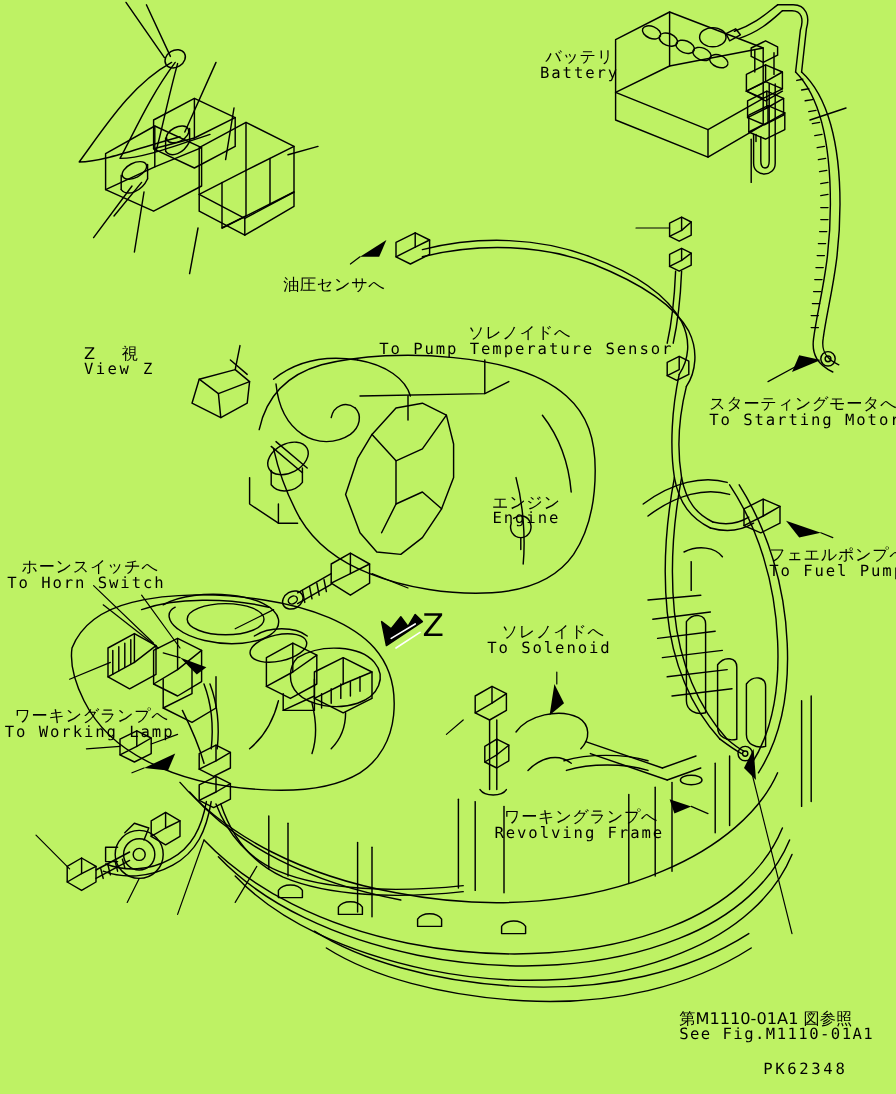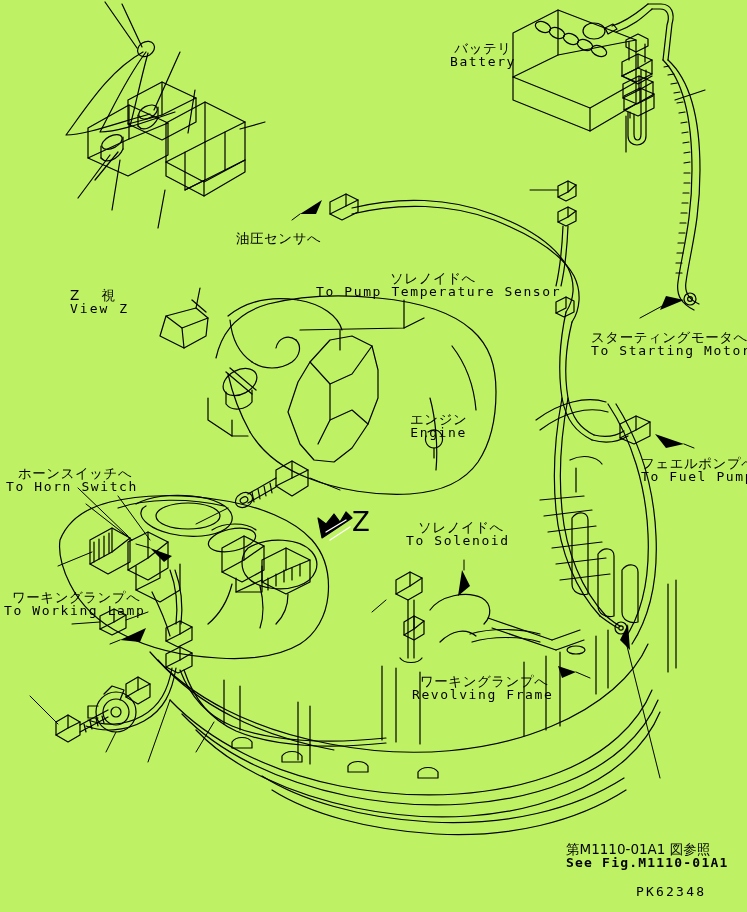--- a/index.html
+++ b/index.html
@@ -515,21 +515,21 @@
     <span class="en">To Working Lamp</span>
   </div>
 
   <div class="lbl lft" style="left:412px;top:674px;">
     <span class="jp" style="margin-left:8px;">ワーキングランプへ</span>
     <span class="en">Revolving Frame</span>
   </div>
 
   <div class="lbl lft" style="left:566px;top:822px;margin-top:20px;">
     <span class="jp" style="letter-spacing:0px;">第M1110-01A1 図参照</span>
-    <span class="en" style="letter-spacing:1.2px;font-weight:bold;">See Fig.M1110-01A1</span>
+    <span class="en" style="letter-spacing:1.2px;">See Fig.M1110-01A1</span>
   </div>
 
   <div class="lbl lft viewz" style="left:70px;top:248px;margin-top:40px;">
     <span class="jp">Z  視</span>
     <span class="en">View Z</span>
   </div>
 
   <div class="zmark" style="left:352px;top:507px;">Z</div>
 
   <div class="partno" style="left:636px;top:884px;">PK62348</div>

